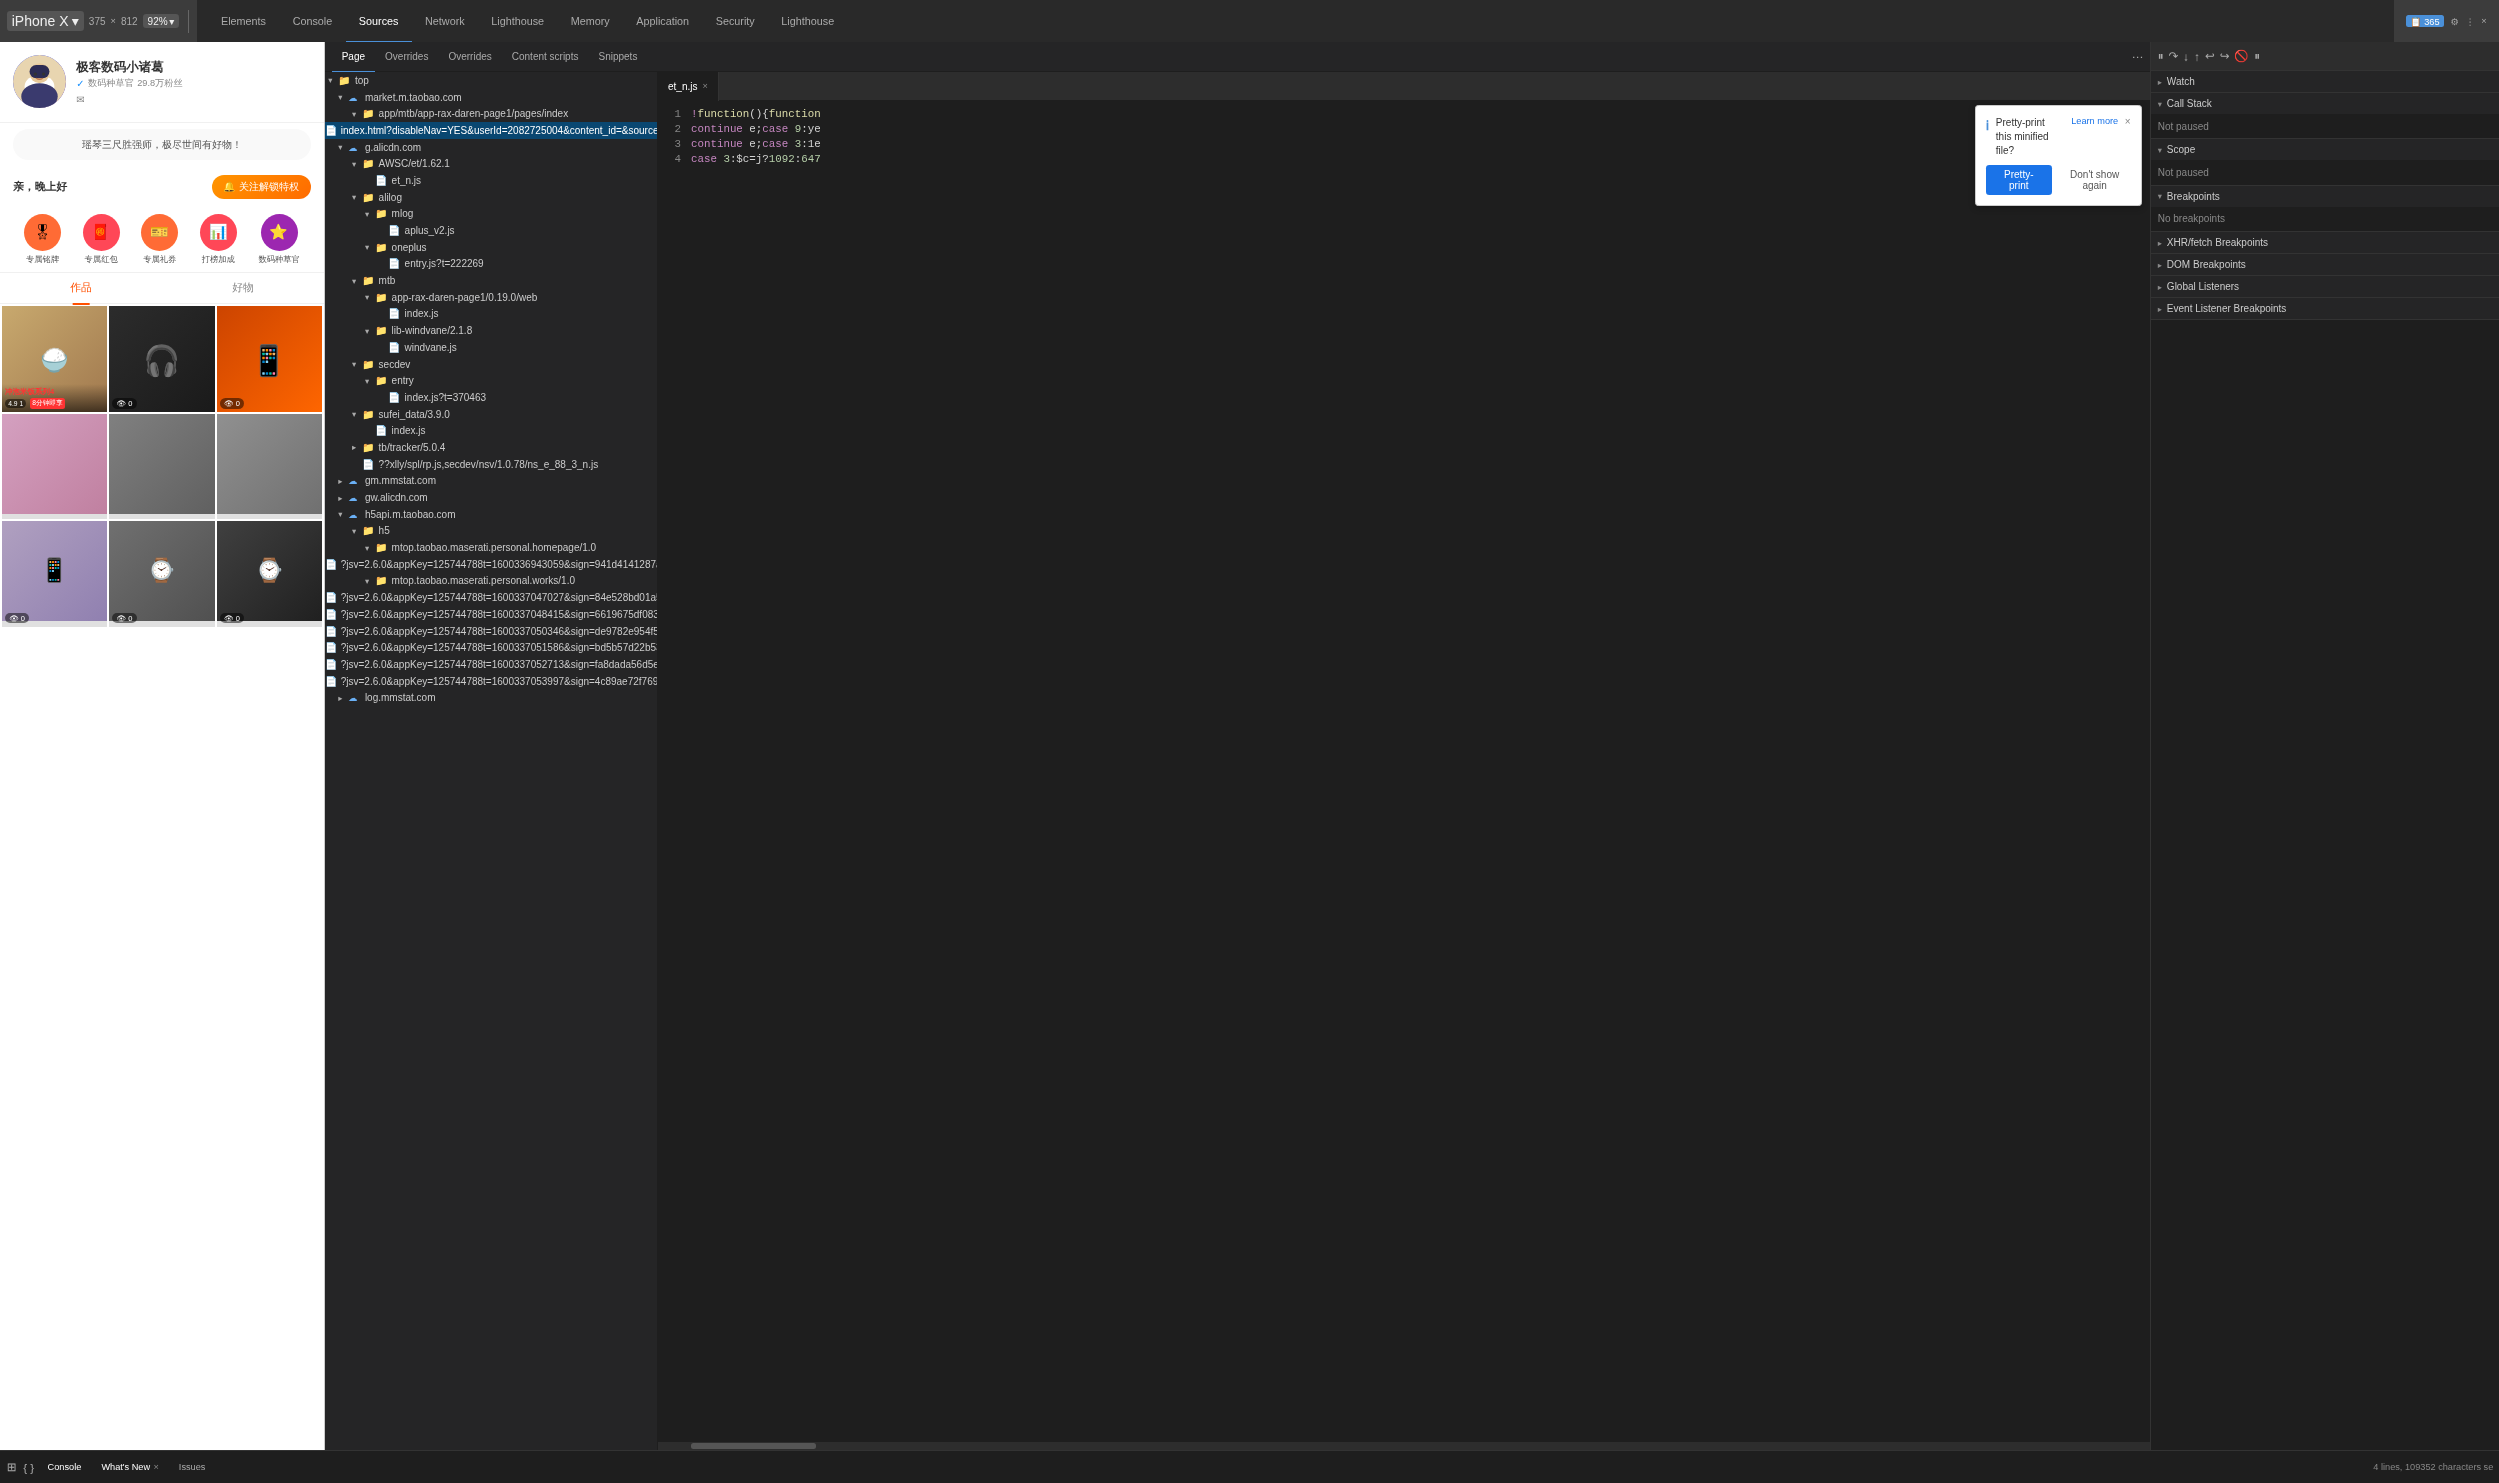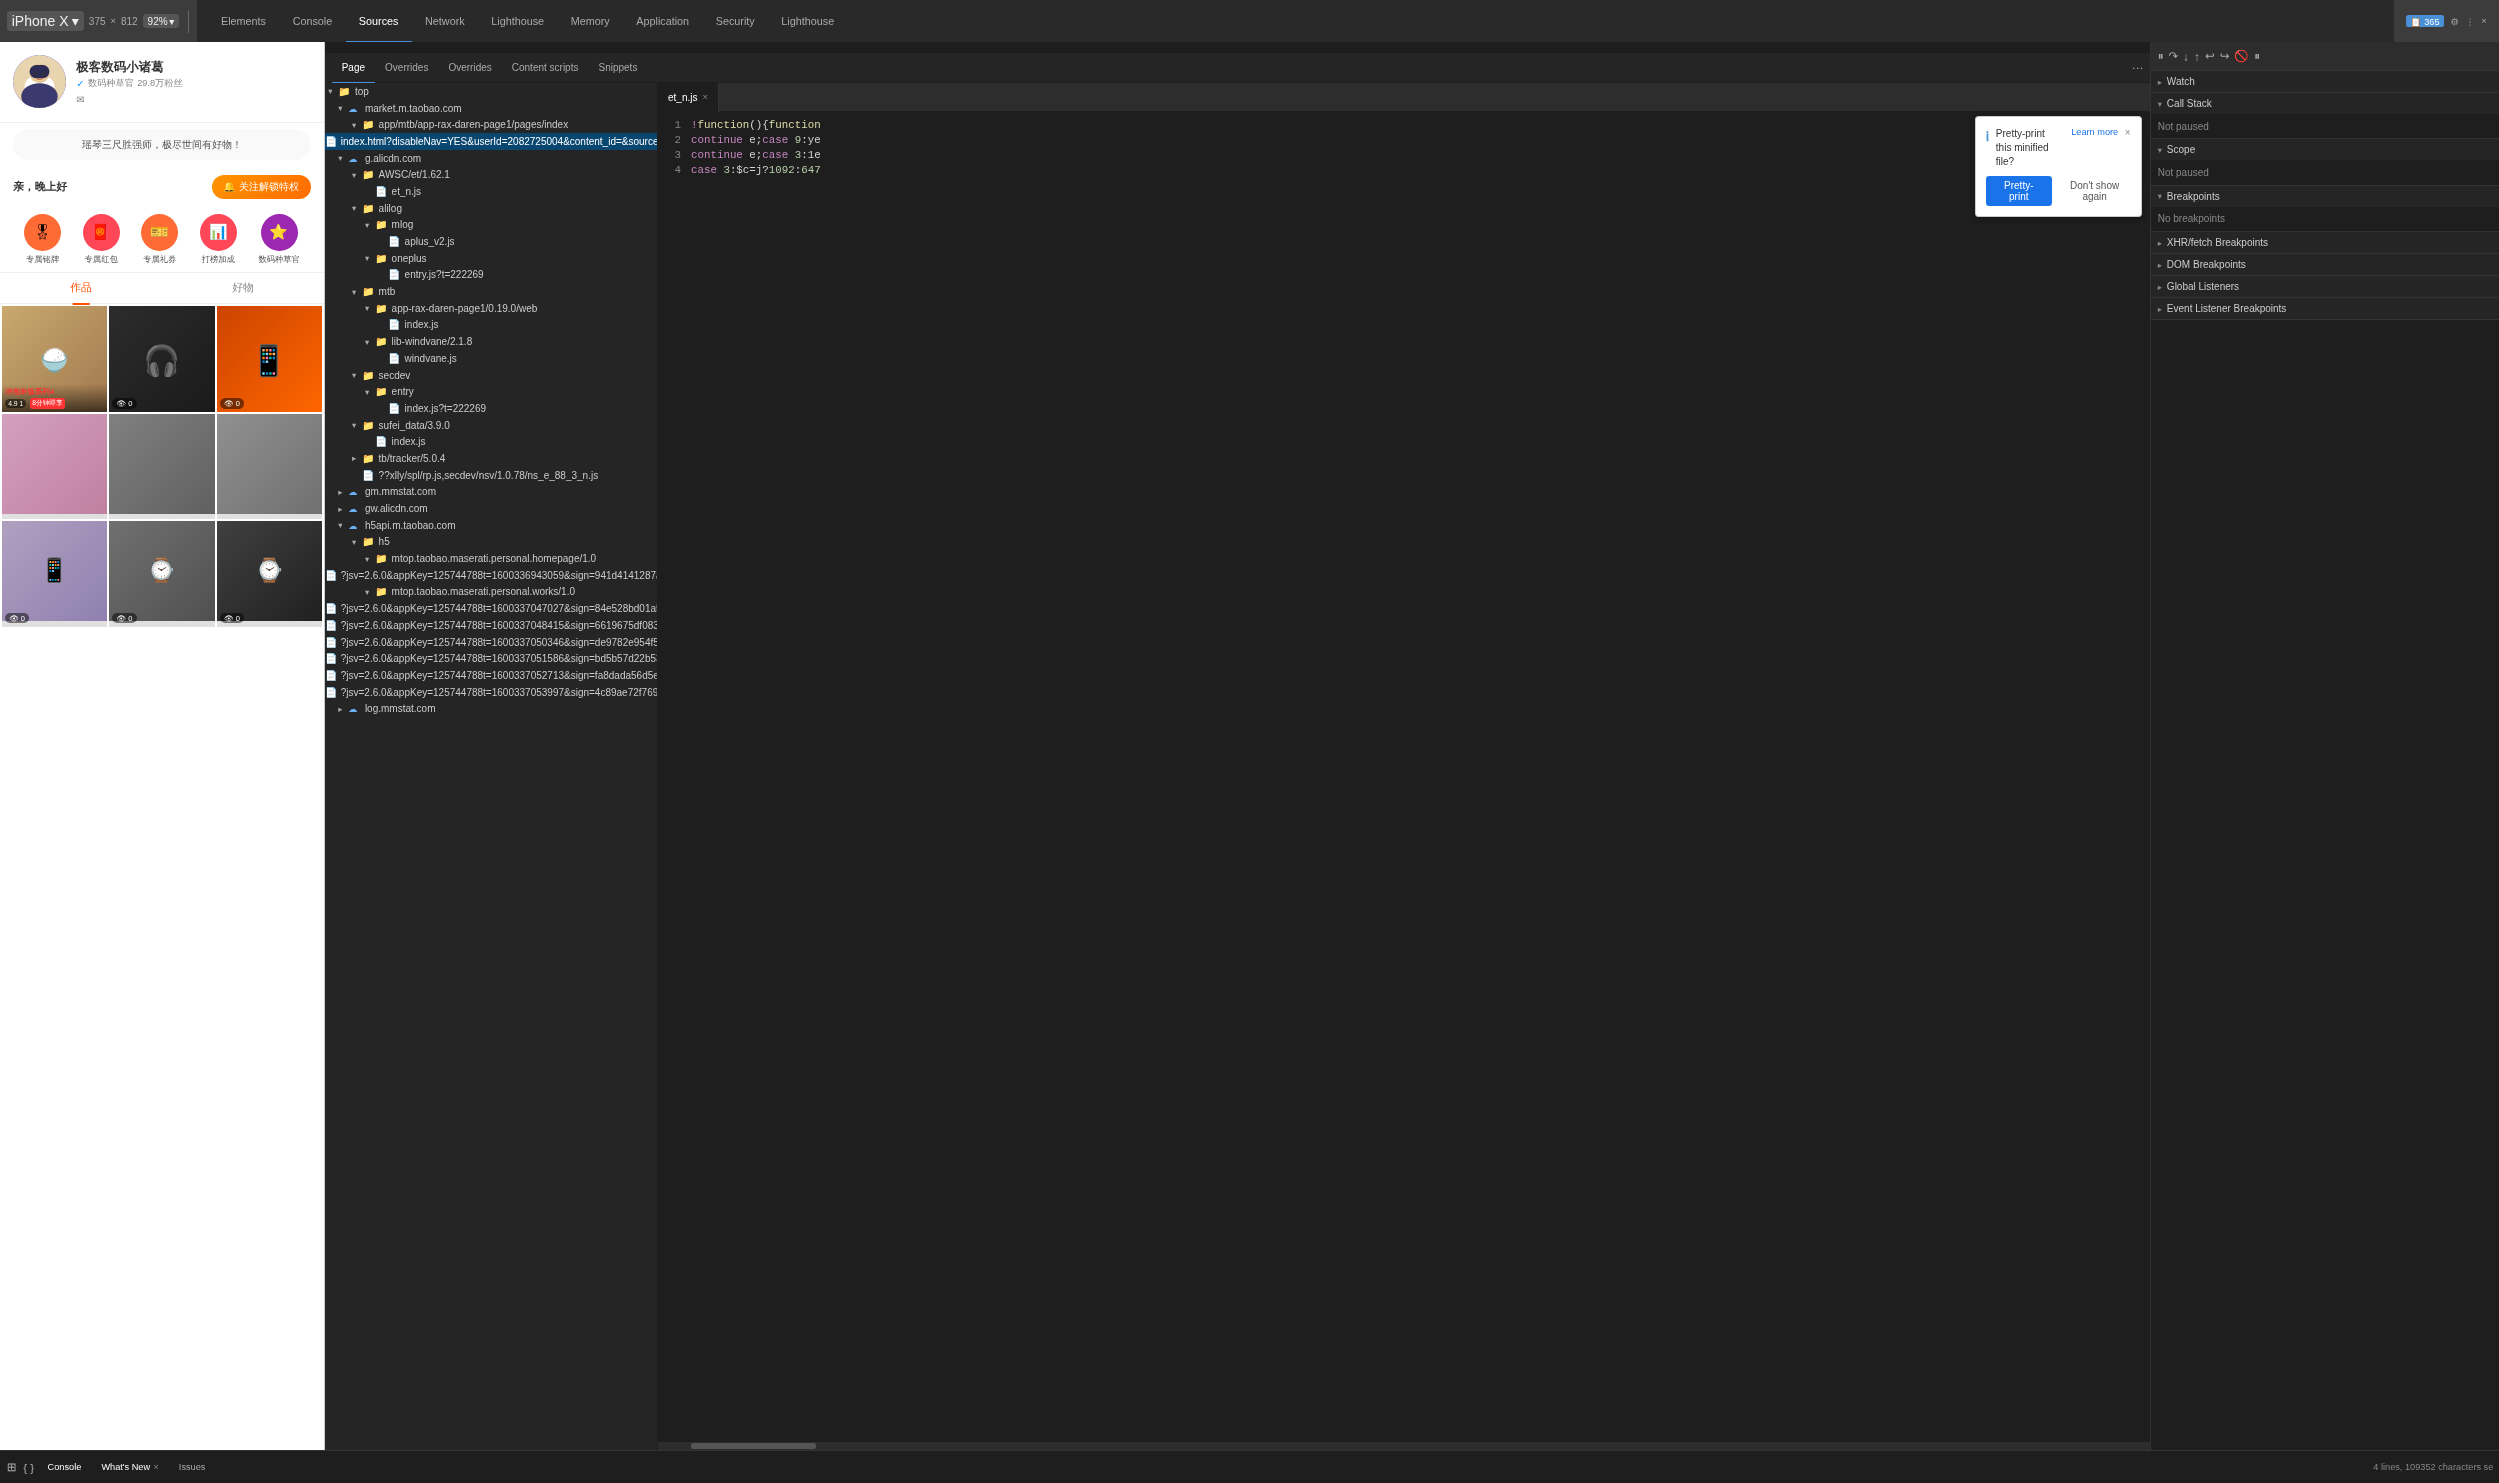--- a/index.html
+++ b/index.html
@@ -17,21 +17,21 @@
     #top-right-icons { display: flex; align-items: center; gap: 6.7px; padding: 0 6.7px; color: #aaa; }
 
     
     #main { display: flex; height: calc(1483px - 42px - 33px); }
 
     
     #mobile-panel { width: 325px; background: #fff; border-right: 0.8px solid #ccc; overflow: hidden; position: relative; }
 
     
     #sources-panel { display: flex; flex-direction: column; flex: 1; background: #1e1e1e; }
-    #sources-tabs { display: flex; align-items: center; height: 30px; background: #252526; border-bottom: 0.8px solid #1e1e1e; padding: 0 6.7px; gap: 0; margin-top: 11px; }
+    #sources-tabs { display: flex; align-items: center; height: 30px; background: #252526; border-bottom: 0.8px solid #1e1e1e; padding: 0 6.7px; gap: 0; }
     #sources-tabs .stab { padding: 0 10px; height: 30px; display: flex; align-items: center; color: #aaa; font-size: 10px; cursor: pointer; border-bottom: 1.7px solid transparent; }
     #sources-tabs .stab.active { color: #fff; border-bottom: 1.7px solid #4a90d9; }
     #sources-tab-more { margin-left: auto; color: #aaa; cursor: pointer; font-size: 11.7px; }
 
     #sources-body { display: flex; flex: 1; overflow: hidden; }
     #file-tree { width: 333px; background: #252526; overflow-y: auto; border-right: 0.8px solid #1e1e1e; color: #ccc; font-size: 10px; }
     #file-tree::-webkit-scrollbar { width: 5px; }
     #file-tree::-webkit-scrollbar-thumb { background: #555; }
 
     .tree-item { display: flex; align-items: center; padding: 0.8px 0; cursor: pointer; white-space: nowrap; height: 16.7px; }
@@ -444,21 +444,21 @@
           <span class="indent" style="width:40px"></span>
           <span class="arrow">▾</span>
           <span class="icon folder-icon">📁</span>
           <span class="name">entry</span>
         </div>
 
         <div class="tree-item">
           <span class="indent" style="width:53px"></span>
           <span class="arrow"> </span>
           <span class="icon file-icon">📄</span>
-          <span class="name">index.js?t=222269</span>
+          <span class="name">index.js?t=370463</span>
         </div>
 
         <div class="tree-item">
           <span class="indent" style="width:27px"></span>
           <span class="arrow">▾</span>
           <span class="icon folder-icon">📁</span>
           <span class="name">sufei_data/3.9.0</span>
         </div>
 
         <div class="tree-item">

